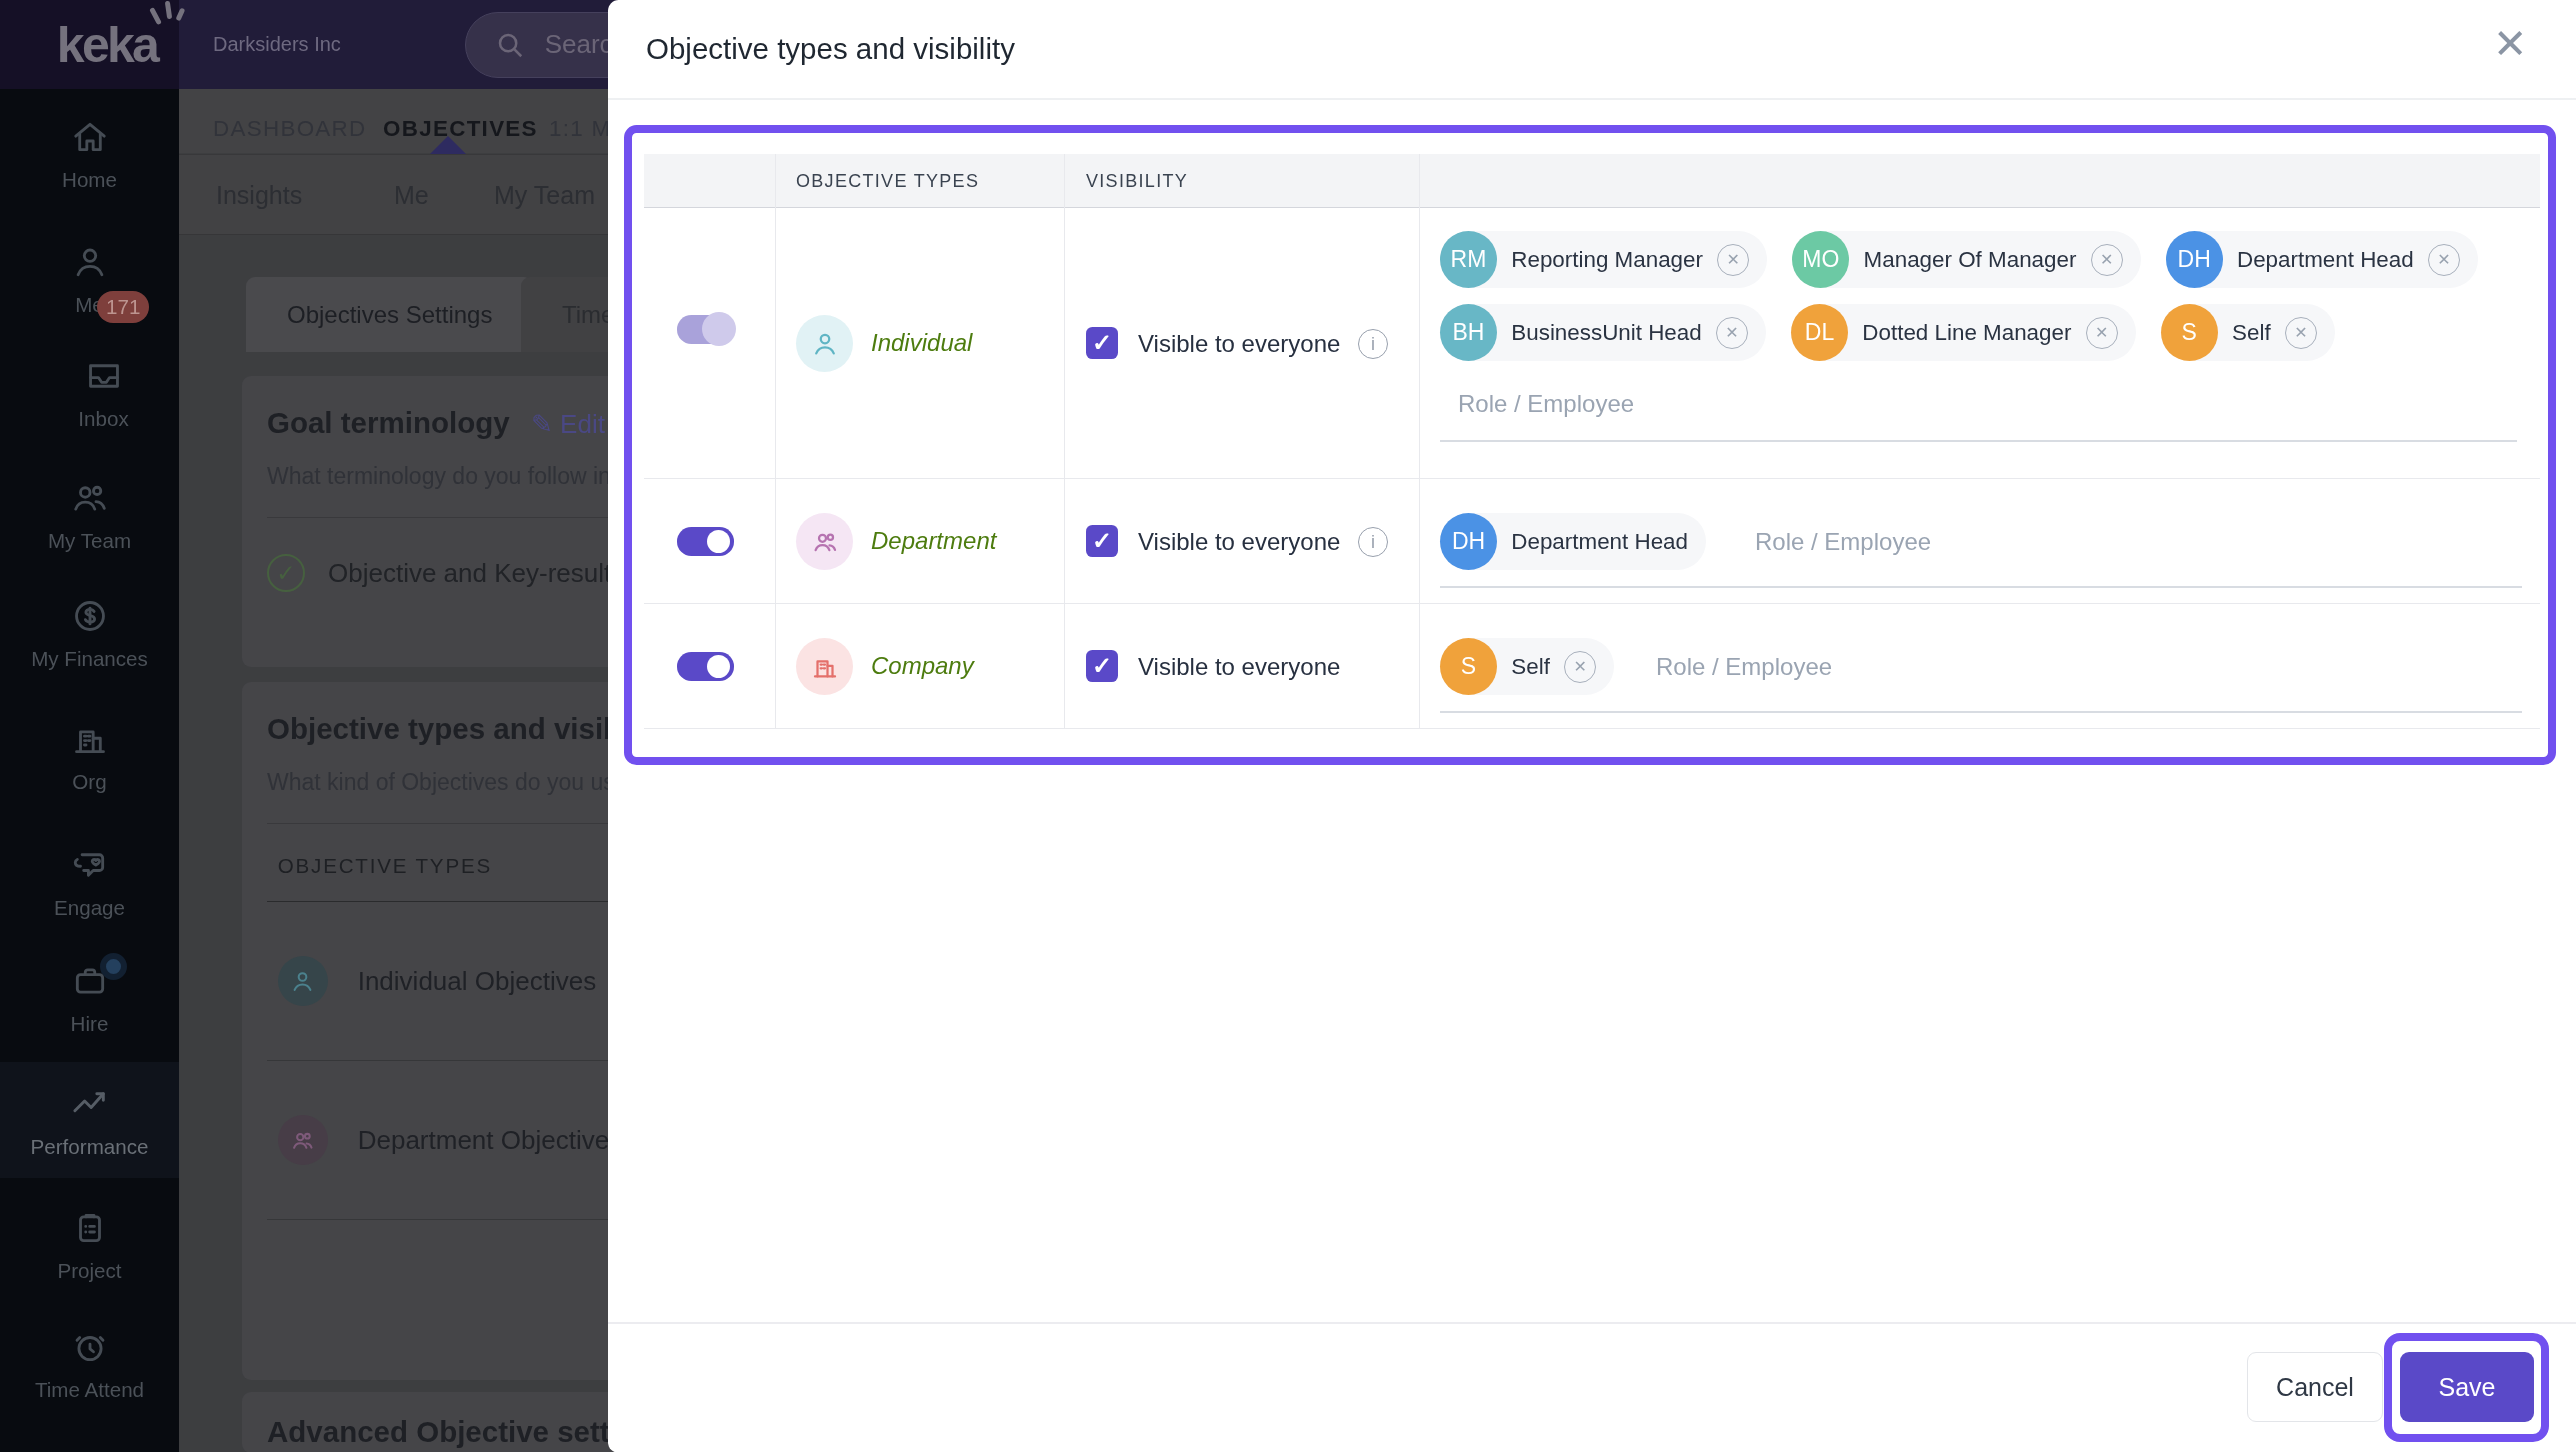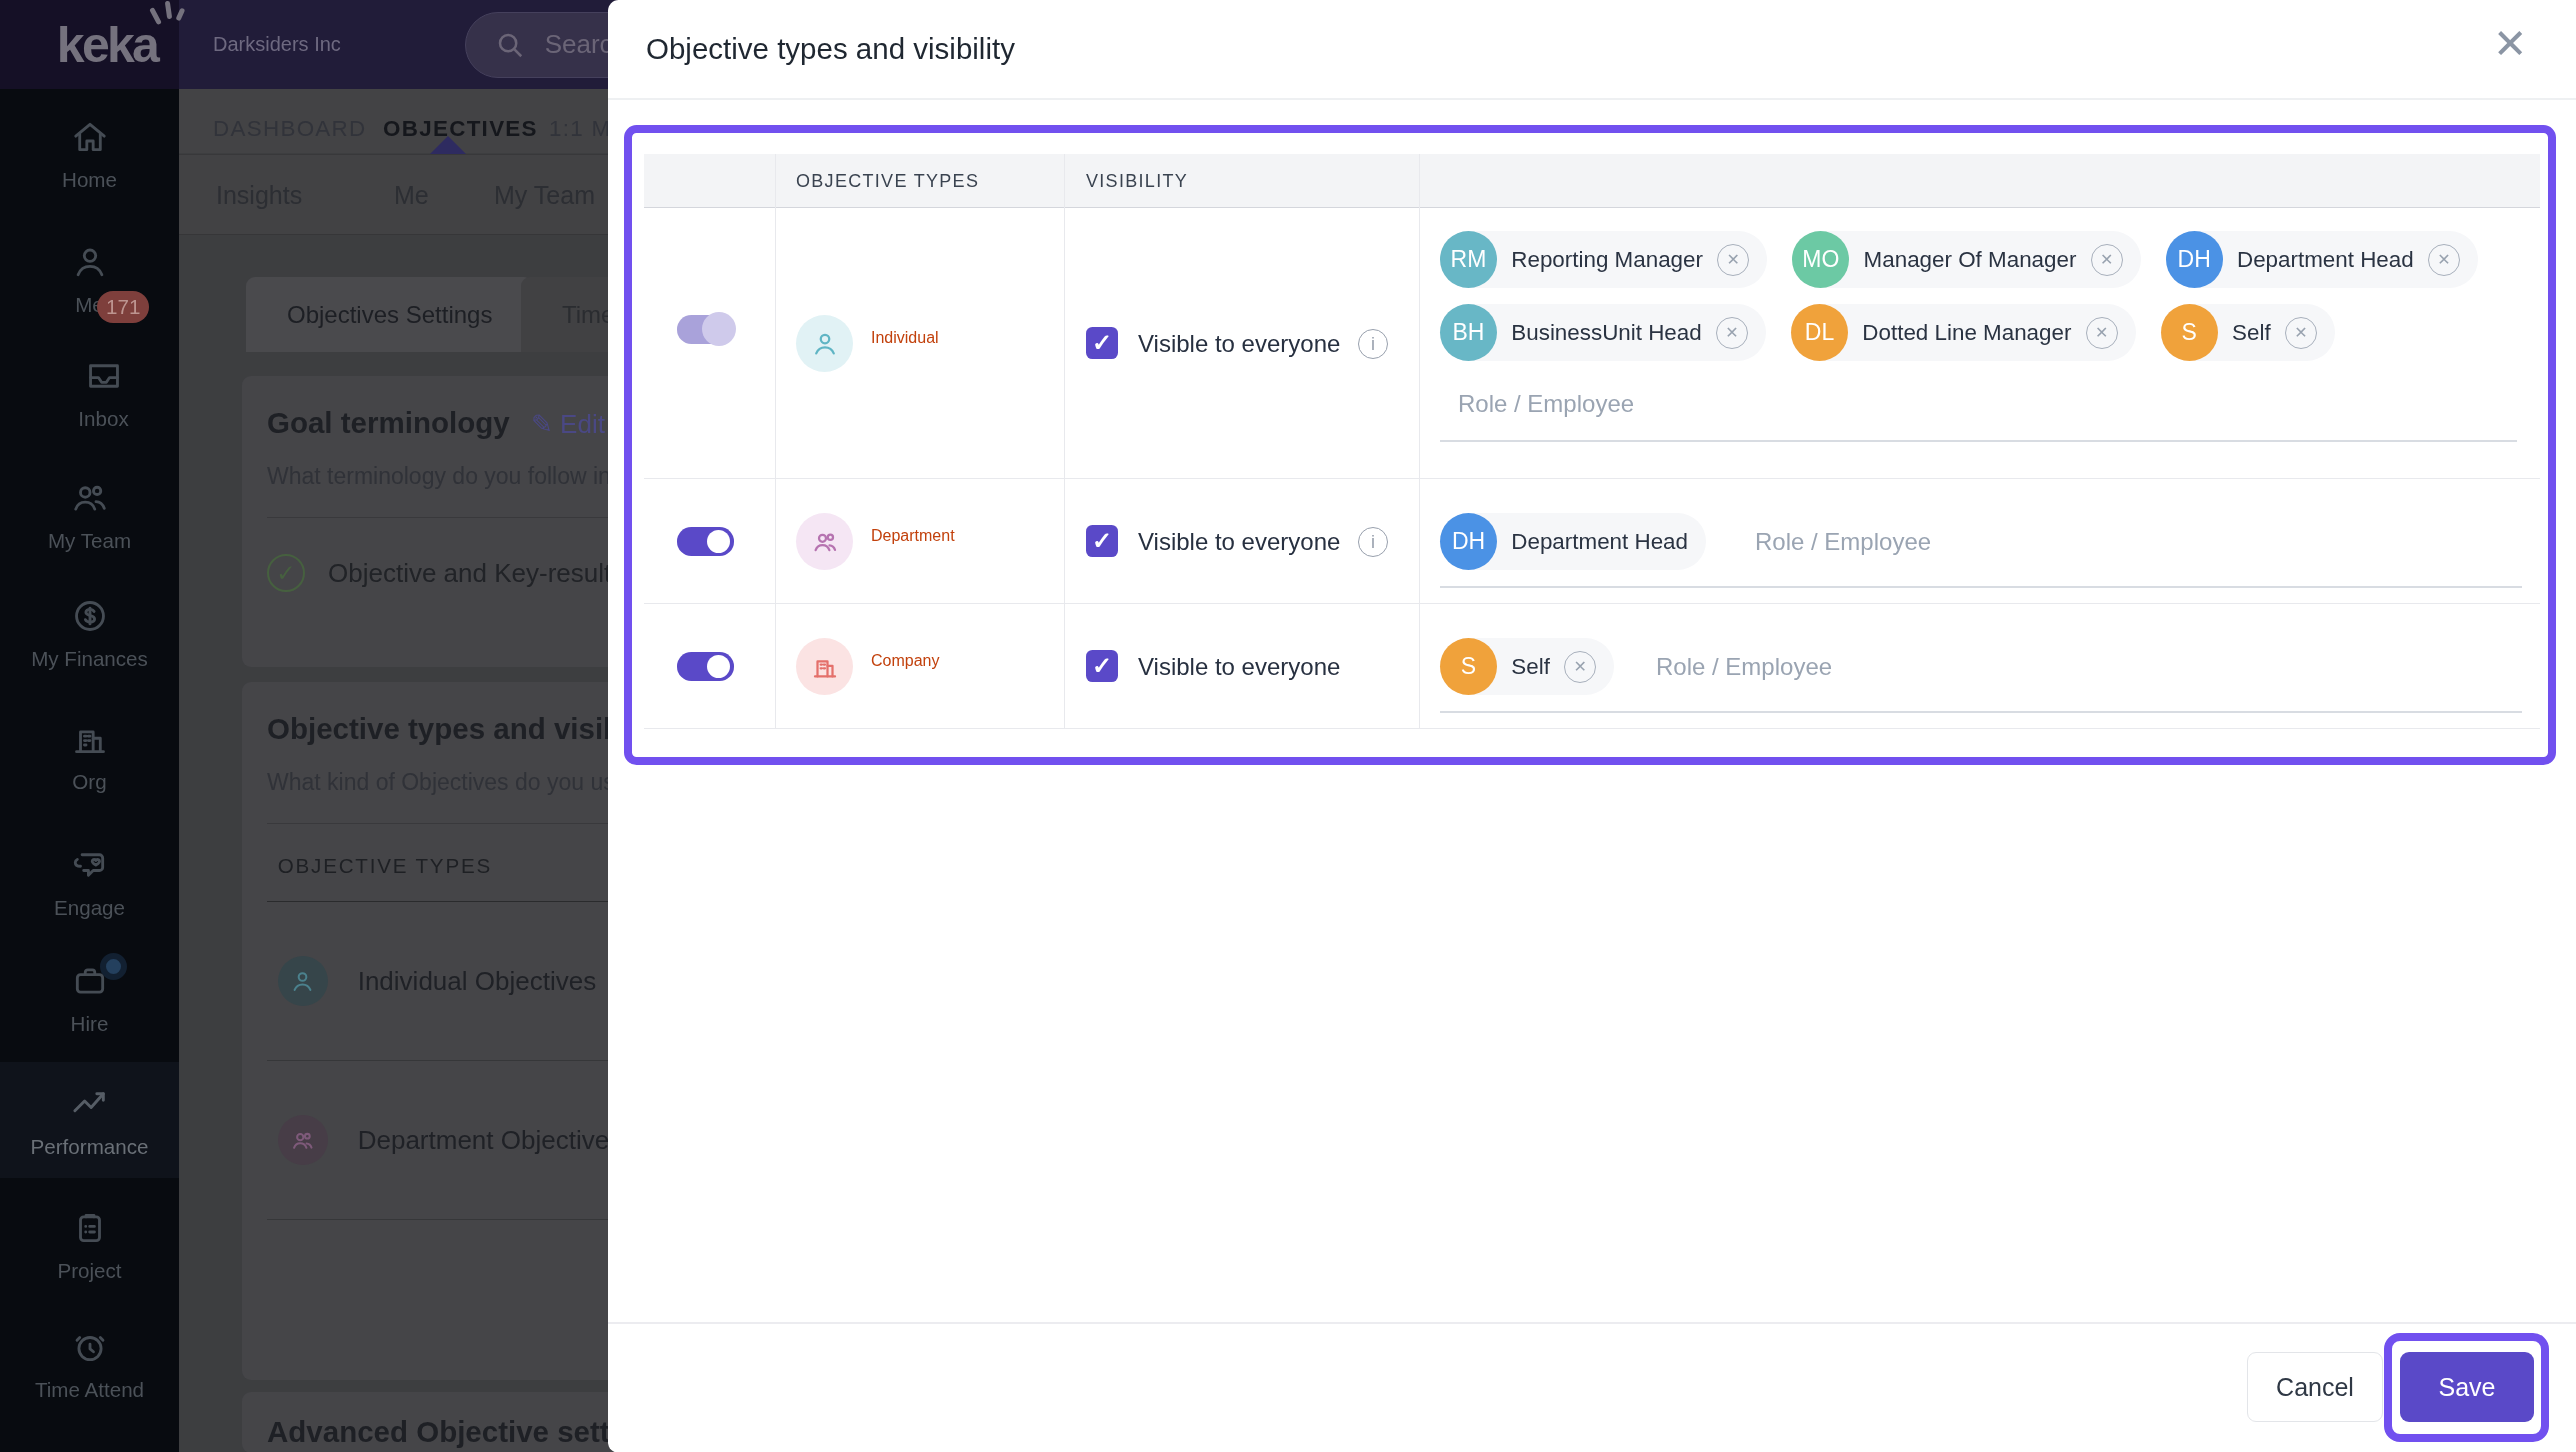--- a/index.html
+++ b/index.html
@@ -67,21 +67,21 @@
   .hline{position:absolute;left:0;width:1896px;height:0.9px;background:#e8e9ed;}
 
   .toggle{position:absolute;width:57px;height:29px;border-radius:14.3px;cursor:pointer;}
   .toggle .knob{position:absolute;top:2.7px;width:23px;height:23px;border-radius:50%;right:3.6px;}
   .toggle.on{background:#5a49c8;}
   .toggle.on .knob{background:#ffffff;}
   .toggle.dim{background:#a9a2da;}
   .toggle.dim .knob{background:#cfcaeb;width:34px;height:34px;top:-2.7px;right:-1.8px;}
 
   .type-ic{position:absolute;width:57px;height:57px;border-radius:50%;display:flex;align-items:center;justify-content:center;}
-  .type-label{position:absolute;font-size:16px;color:#c2410c;white-space:nowrap;}
+  .type-label{position:absolute;font-size:24px;color:#4d7c0f;white-space:nowrap;font-style:italic;}
 
   .cbox{position:absolute;width:32px;height:32px;border-radius:6.3px;background:#5a49c8;color:#fff;font-size:24px;font-weight:bold;display:flex;align-items:center;justify-content:center;cursor:pointer;}
   .cbox-label{position:absolute;font-size:24px;color:#273040;white-space:nowrap;}
   .info{position:absolute;width:30px;height:30px;border-radius:50%;border:1.8px solid #98a0ad;color:#98a0ad;font-size:18px;display:flex;align-items:center;justify-content:center;}
 
   .chips{position:absolute;display:flex;gap:25px;}
   .chip{display:inline-flex;align-items:center;height:57px;border-radius:30px;background:#f6f7f9;padding-right:18px;gap:14.3px;white-space:nowrap;}
   .chip .av{width:57px;height:57px;border-radius:50%;color:#fff;font-size:23px;display:flex;align-items:center;justify-content:center;flex:none;}
   .chip .txt{font-size:22.4px;color:#2a3342;}
   .chip .x{width:32px;height:32px;border-radius:50%;border:1.8px solid #a8b0bc;color:#98a2af;font-size:16px;display:flex;align-items:center;justify-content:center;cursor:pointer;flex:none;}

